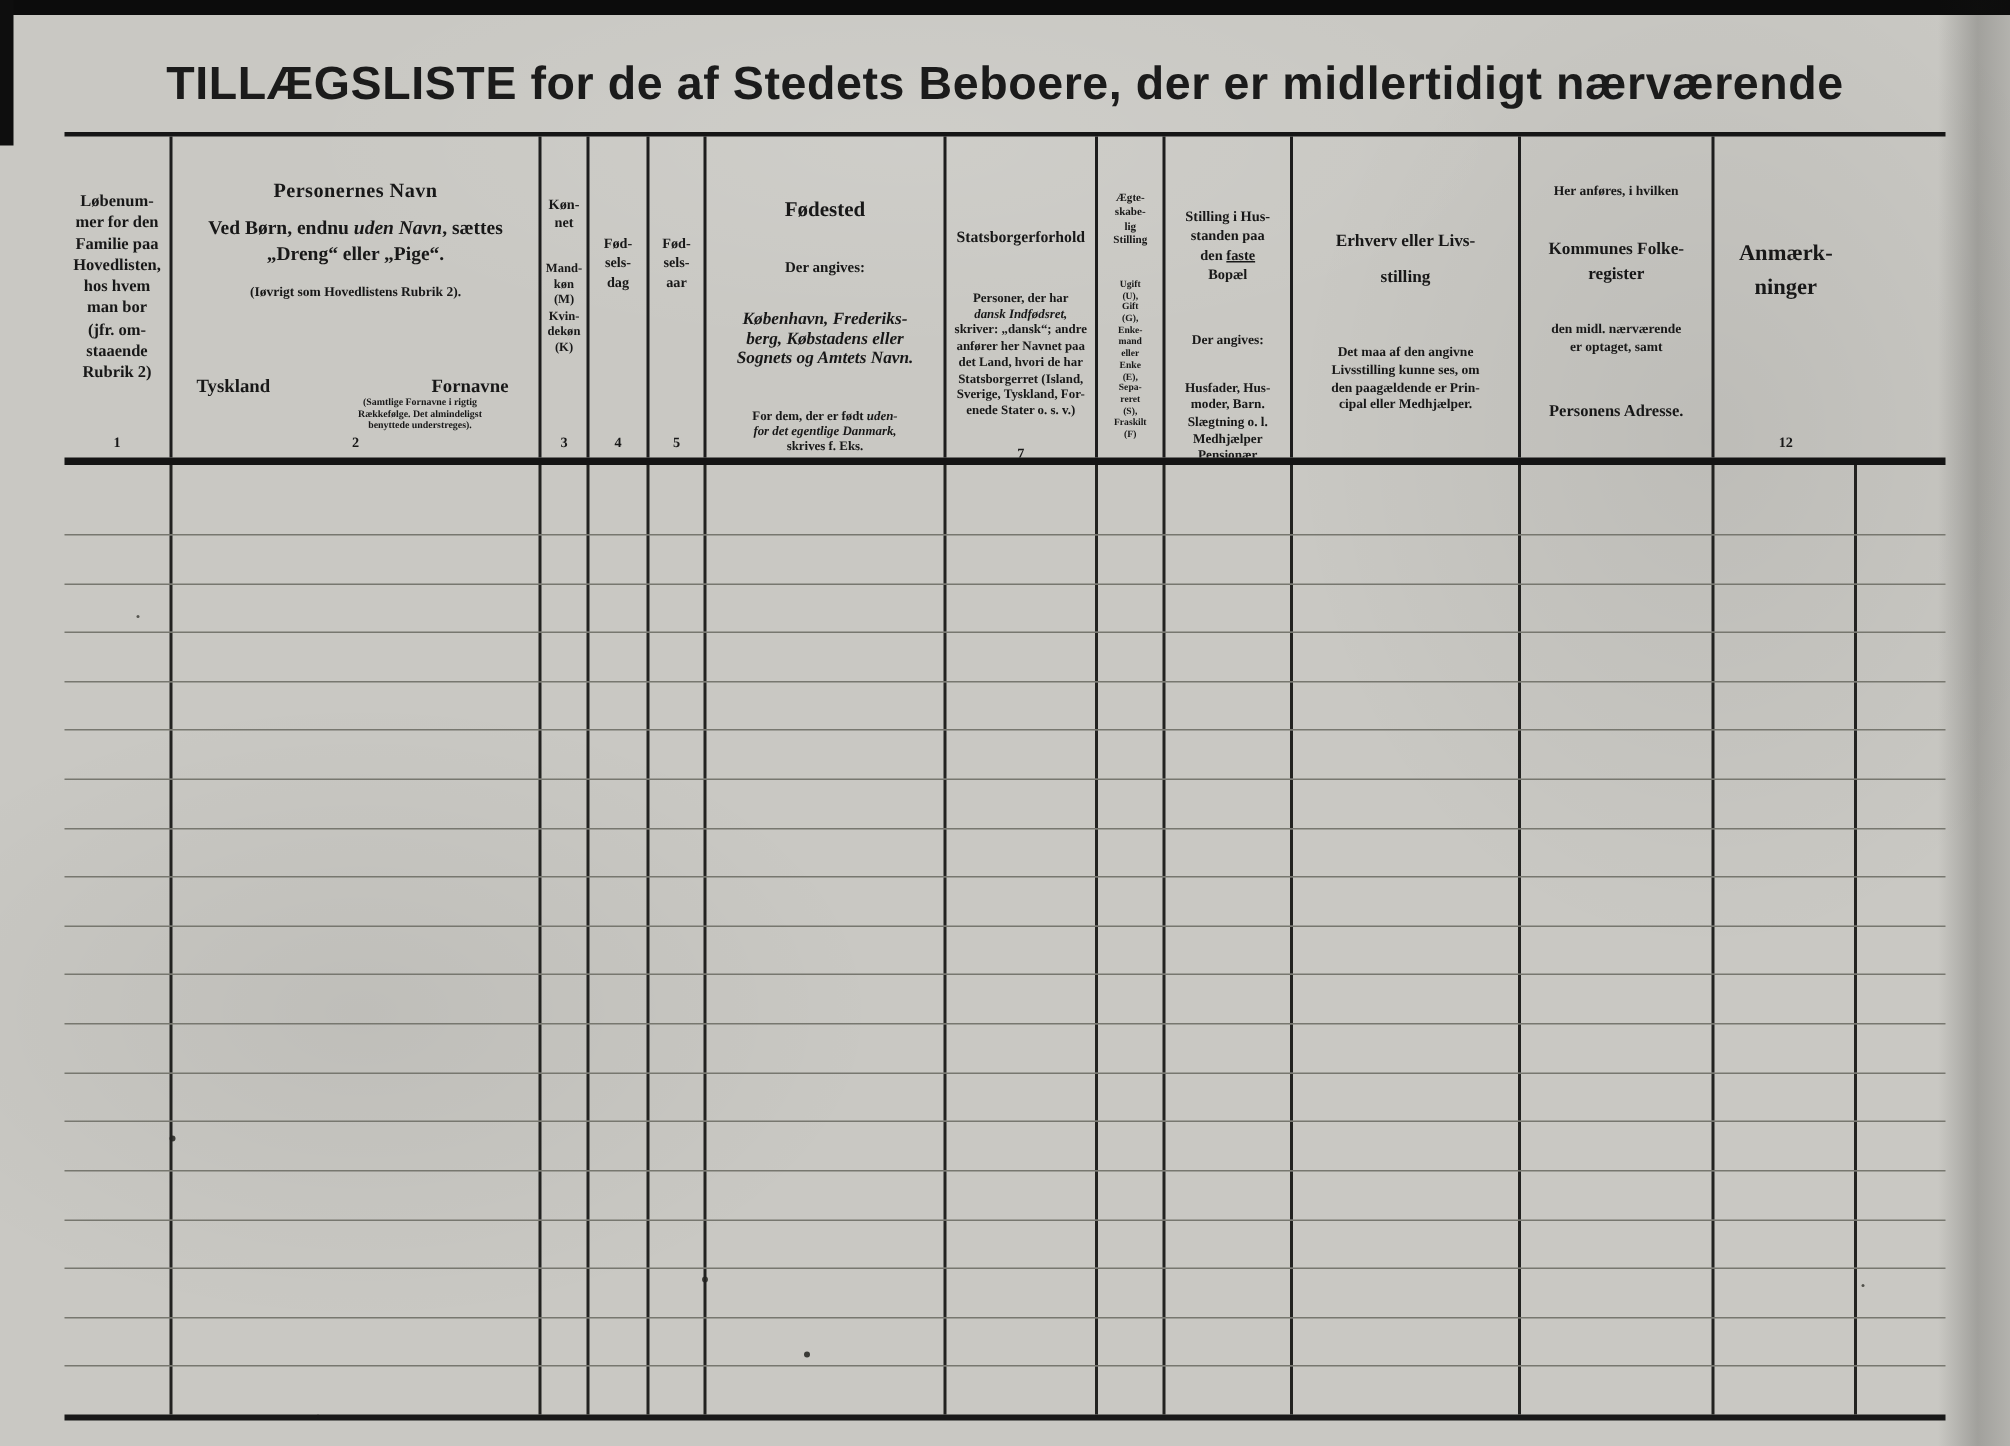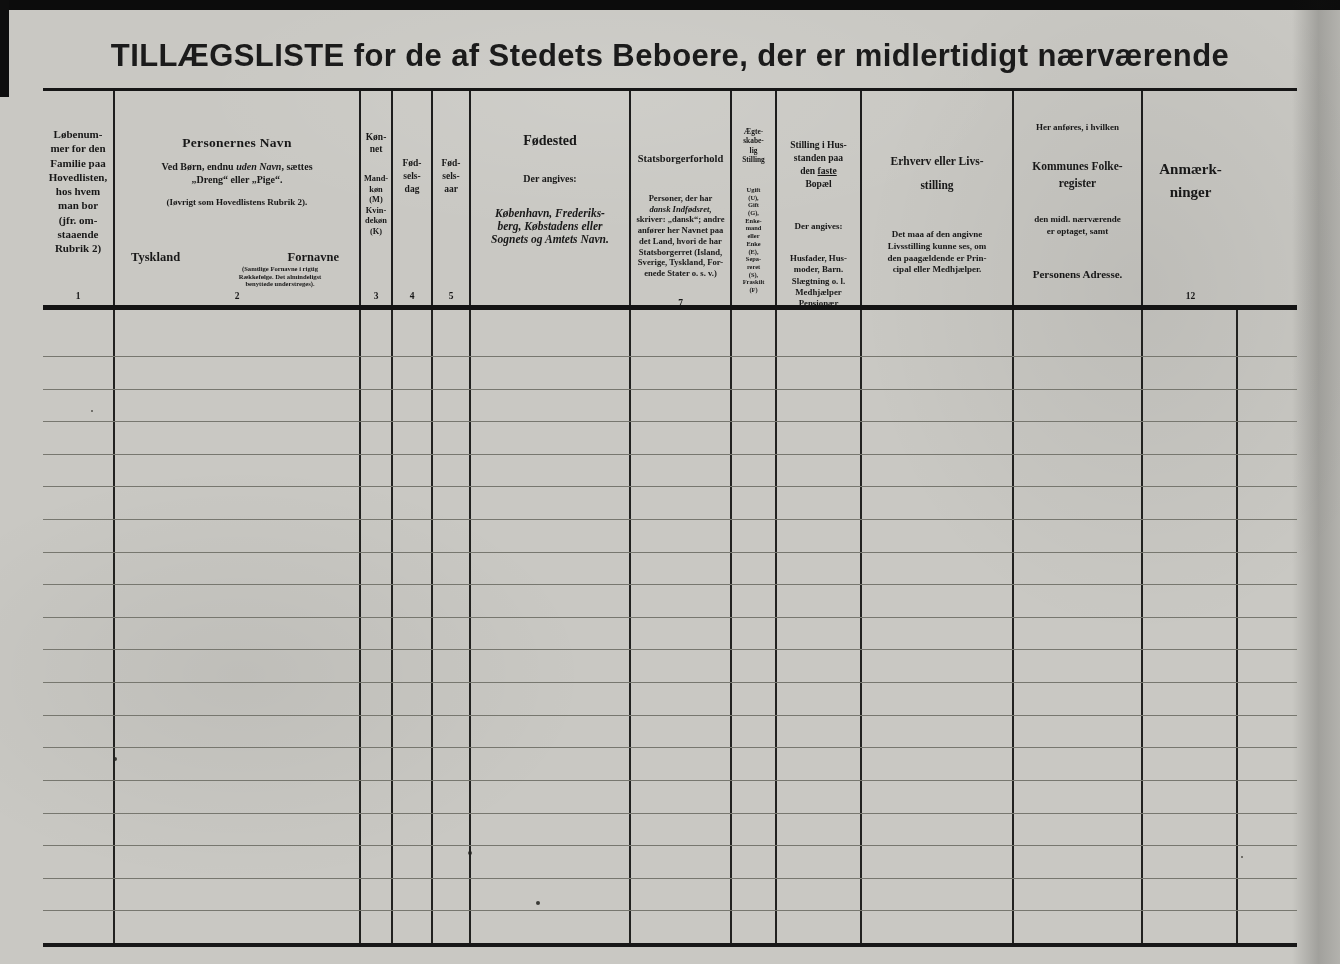--- a/index.html
+++ b/index.html
@@ -43,22 +43,22 @@
   .hcell{border-right:2px solid #1d1d1d;display:flex;flex-direction:column;box-sizing:border-box;
     overflow:hidden;text-align:center;font-weight:bold;color:#181818;}
   .hcell:last-child{border-right:none;}
   .hc-body{flex:1;white-space:pre-line;}
   .hnum{flex:0 0 15px;font-size:9.5px;line-height:13px;font-weight:bold;}
   .it{font-style:italic;}
   .u{text-decoration:underline;}
 
   .h1 .hc-body{padding-top:36px;font-size:11px;line-height:1.3;}
   .h2 .hc-body{display:flex;flex-direction:column;padding:0 6px;}
-  .h2-title{font-size:13.5px;margin-top:44px;letter-spacing:0.3px;}
-  .h2-p{font-size:10px;margin-top:9px;line-height:1.3;white-space:pre-line;}
+  .h2-title{font-size:13.5px;margin-top:28px;letter-spacing:0.3px;}
+  .h2-p{font-size:13px;margin-top:9px;line-height:1.3;white-space:pre-line;}
   .h2-note{font-size:9px;margin-top:11px;}
   .h2-names{margin-top:auto;display:flex;justify-content:space-between;padding:0 14px 0 10px;font-size:12.5px;}
   .h2-tiny{align-self:flex-end;width:142px;font-size:6.6px;line-height:1.15;margin:0 2px 2px 0;white-space:pre-line;}
   .h3 .hc-body{padding-top:30px;font-size:9px;line-height:1.25;}
   .h3-title{font-size:9.5px;}
   .h3-sub{margin-top:7px;white-space:pre-line;font-size:8.4px;}
   .h45 .hc-body{display:flex;flex-direction:column;justify-content:center;font-size:9.5px;line-height:1.35;padding-bottom:28px;}
   .h6 .hc-body{padding:24px 4px 0;}
   .h6-title{font-size:14px;}
   .h6-sub1{font-size:10px;margin-top:6px;}
@@ -168,20 +168,25 @@
         <div class="hnum">5</div>
       </div>
 
       <div class="hcell h6">
         <div class="hc-body">
           <div class="h6-title">Fødested</div>
           <div class="h6-sub1">Der angives:</div>
           <div class="h6-it">København, Frederiks-
 berg, Købstadens eller
 Sognets og Amtets Navn.</div>
+          <div class="h6-p"><span>For dem, der er født </span><span class="it">uden-
+for det egentlige Danmark,</span><span>
+skrives f. Eks.
+Grønland, Island eller ved-
+kommende </span></div>
         </div>
 
       </div>
 
       <div class="hcell h7">
         <div class="hc-body">
           <div class="h7-title">Statsborgerforhold</div>
           <div class="h7-p"><span>Personer, der har
 </span><span class="it">dansk Indfødsret,</span><span>
 skriver: „dansk“; andre

